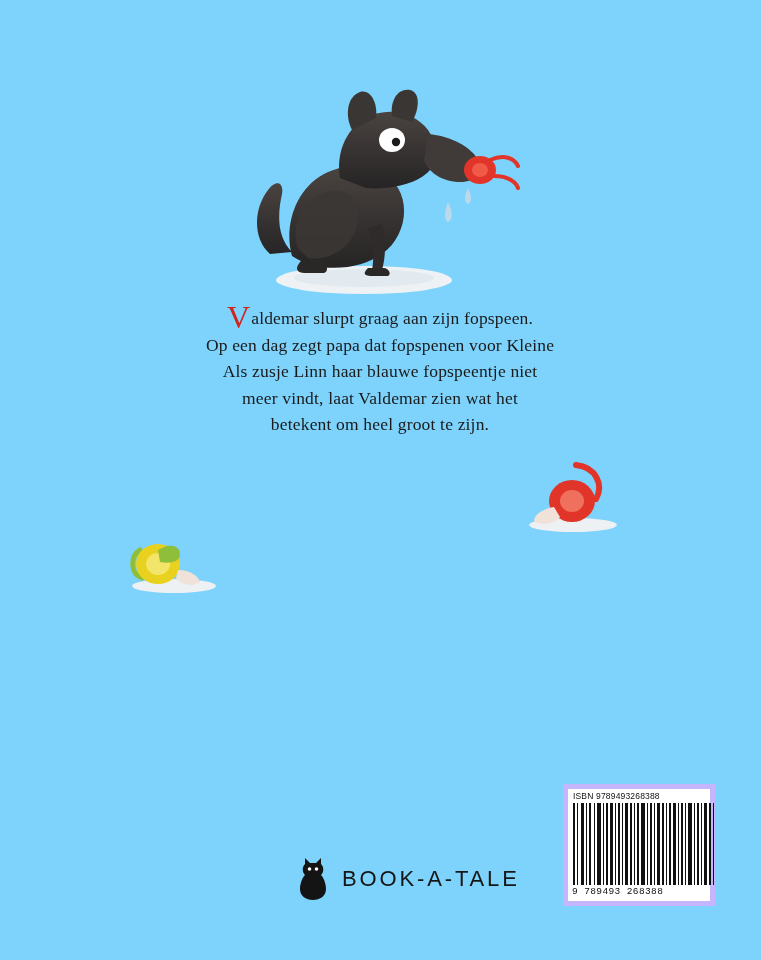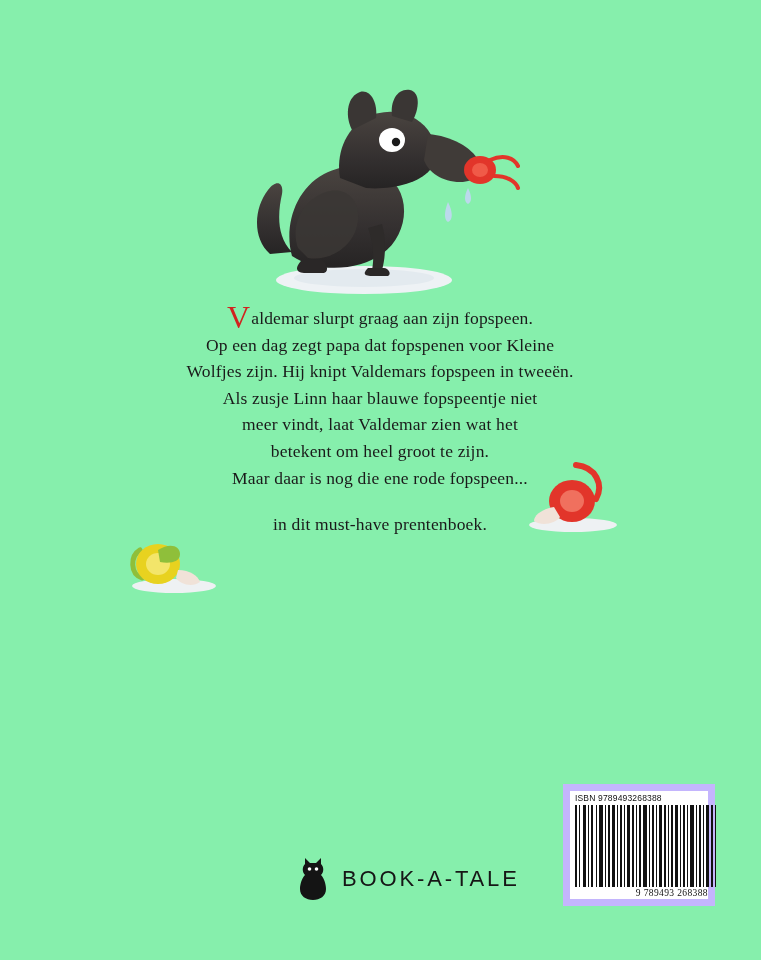--- a/index.html
+++ b/index.html
@@ -10,21 +10,21 @@
     width: 761px;
     height: 960px;
     background: #ffffff;
     font-family: "Liberation Serif", serif;
     position: relative;
     overflow: hidden;
   }
   .page {
     position: absolute;
     inset: 0;
-    background: #86efac;
+    background: #7dd3fc;
   }
 
   
   .wolf-art {
     position: absolute;
     left: 232px;
     top: 78px;
     width: 300px;
     height: 230px;
   }
@@ -81,21 +81,21 @@
   }
 
   
   .barcode-box {
     position: absolute;
     left: 563px;
     top: 784px;
     width: 152px;
     height: 122px;
     background: #ffffff;
-    border: 7px solid #c4b5fd;
+    border: 5px solid #c4b5fd;
     box-sizing: border-box;
   }
   .barcode-top {
     font-family: "Liberation Sans", sans-serif;
     font-size: 8.5px;
     letter-spacing: 0.02em;
     color: #111;
     padding: 2px 0 2px 5px;
     white-space: nowrap;
   }
@@ -104,28 +104,27 @@
     height: 82px;
     margin: 0 5px;
   }
   .barcode-bars .bar {
     position: absolute;
     top: 0;
     background: #111;
     height: 100%;
   }
   .barcode-digits {
-    font-family: Liberation Serif, serif;
+    font-family: Liberation Mono, monospace;
     font-size: 9.5px;
     letter-spacing: 0.04em;
     color: #111;
     padding-left: 4px;
     margin-top: 1px;
     white-space: nowrap;
-    text-align: right;
   }
 </style>
 </head>
 <body>
 
 <div class="page">
 
   <div class="wolf-art">
     <svg viewBox="0 0 300 230" width="300" height="230" xmlns="http://www.w3.org/2000/svg">
       <defs>
@@ -170,27 +169,24 @@
       <path d="M236 110 C232 118 232 124 236 126 C240 124 240 118 236 110 Z" fill="#bcd9ec"></path>
       <path d="M216 124 C212 134 212 142 216 144 C221 142 221 134 216 124 Z" fill="#bcd9ec"></path>
     </svg>
   </div>
 
   <div class="blurb">
     <p>
       <span class="dropcap">V</span><span>aldemar slurpt graag aan zijn fopspeen.</span>
     </p>
     <p>Op een dag zegt papa dat fopspenen voor Kleine</p>
-    <p>Wolfjes zijn. Hij knipt Valdemars fopspeen in tweeën.</p>
     <p>Als zusje Linn haar blauwe fopspeentje niet</p>
     <p>meer vindt, laat Valdemar zien wat het</p>
     <p>betekent om heel groot te zijn.</p>
-    <p>Maar daar is nog die ene rode fopspeen...</p>
     <span class="gap"></span>
-    <p>in dit must-have prentenboek.</p>
   </div>
 
   <div class="paci paci-yellow">
     <svg viewBox="0 0 110 80" width="110" height="80" xmlns="http://www.w3.org/2000/svg">
       <ellipse cx="52" cy="66" rx="42" ry="7" fill="#eef1f3"></ellipse>
       <path d="M18 30 C8 36 8 54 20 58" stroke="#8fbf3a" stroke-width="5" fill="none" stroke-linecap="round"></path>
       <ellipse cx="36" cy="44" rx="22" ry="20" fill="#e8d21f"></ellipse>
       <ellipse cx="36" cy="44" rx="12" ry="11" fill="#f3e56a"></ellipse>
       <path d="M36 30 C48 22 58 26 58 34 C58 42 48 44 38 42" fill="#8fbf3a"></path>
       <path d="M56 50 C68 50 76 56 78 62 C70 68 58 64 54 58 Z" fill="#f0e2d8"></path>

